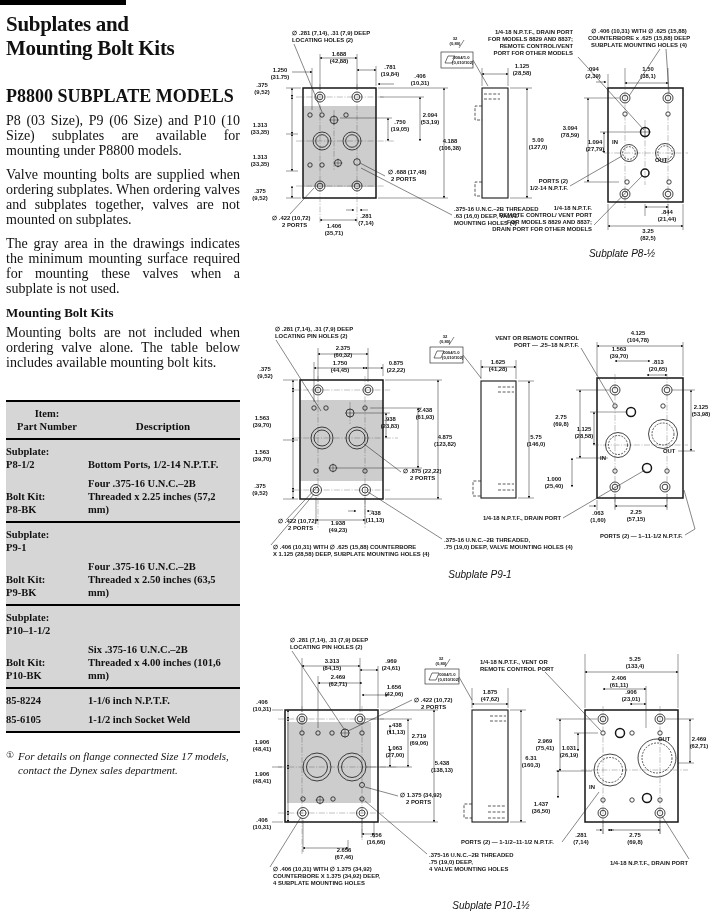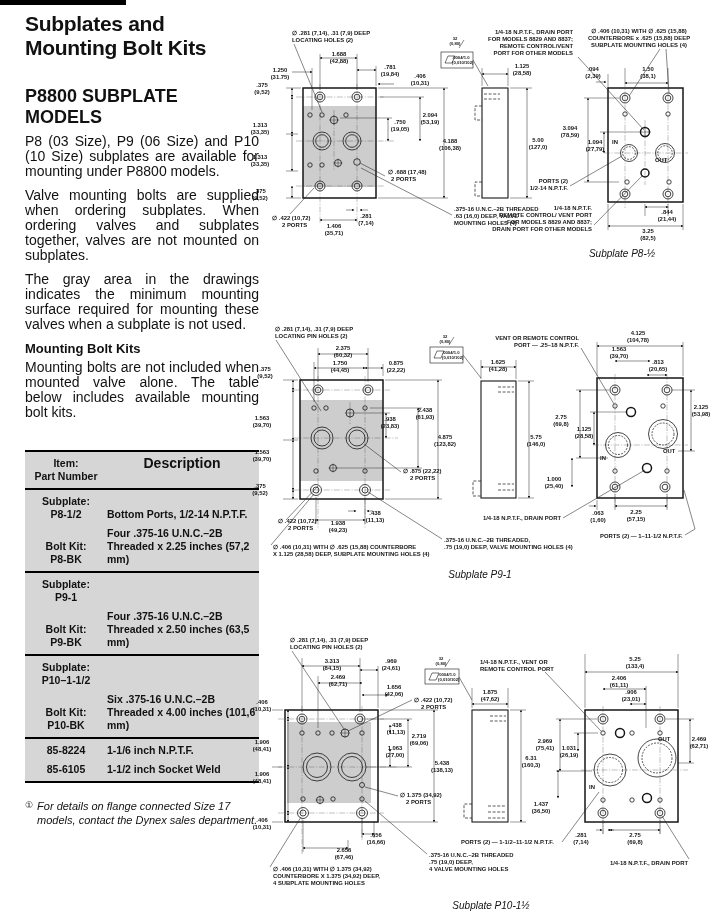--- a/index.html
+++ b/index.html
@@ -1,32 +1,32 @@
 <!DOCTYPE html>
 <html><head>
 <meta charset="utf-8">
 <style>
   html,body{margin:0;padding:0;}
   body{width:715px;height:919px;position:relative;background:#ffffff;
        font-family:"Liberation Sans",sans-serif;color:#111;overflow:hidden;}
   .edge-bar{position:absolute;left:0;top:0;width:126px;height:5px;background:#000;}
-  .leftcol{position:absolute;left:25px;top:6px;width:234px;}
+  .leftcol{position:absolute;left:6px;top:6px;width:234px;font-family:Liberation Serif, serif;}
   h1{font-size:21px;line-height:24px;font-weight:bold;margin:6px 0 0 0;letter-spacing:-.3px;}
   h2{font-size:18px;font-weight:bold;margin:26px 0 6px 0;}
   h3{font-size:13px;font-weight:bold;margin:8px 0 4px 0;}
   .leftcol p{font-size:14px;line-height:15px;margin:0 0 9px 0;text-align:justify;}
   .kit-table{margin-top:30px;background:#d6d6d6;border-top:2px solid #000;border-bottom:2px solid #000;
              font-size:10.5px;font-weight:bold;line-height:13px;}
-  .thead{display:flex;align-items:flex-start;border-bottom:2px solid #000;padding:5px 0;}
+  .thead{display:flex;align-items:flex-end;border-bottom:2px solid #000;padding:5px 0;}
   .th1{width:82px;text-align:center;}
-  .th2{width:150px;text-align:center;font-size:14px;}
+  .th2{width:150px;text-align:center;font-size:11px;}
   .tgroup{border-bottom:2px solid #000;padding:2px 0;}
   .tgroup:last-child{border-bottom:none;}
   .trow{display:flex;align-items:flex-end;padding:3px 0;}
-  .titem{width:82px;text-align:center;}
+  .titem{width:82px;text-align:left;}
   .tdesc{width:150px;}
   .footnote{margin-top:16px;font-size:11px;font-style:italic;line-height:14px;display:flex;}
   .footnote .mark{font-style:normal;font-size:9px;margin-right:4px;position:relative;top:-1px;}
   svg{position:absolute;overflow:visible;}
   .lbl{font-family:"Liberation Sans",sans-serif;font-size:5.9px;font-weight:700;fill:#161616;}
   .fin{font-family:"Liberation Sans",sans-serif;font-size:4.2px;font-weight:700;fill:#161616;}
   .cap{font-family:"Liberation Sans",sans-serif;font-size:10px;font-style:italic;font-weight:400;fill:#111;}
   .plate{fill:none;stroke:#161616;stroke-width:1.5;}
   .plate2{fill:none;stroke:#161616;stroke-width:1.1;}
   .gray{fill:#cdcdcd;stroke:none;}
@@ -46,21 +46,21 @@
 
 <div class="edge-bar"></div>
 
 <div class="leftcol">
   <h1><span>Subplates and</span><br><span>Mounting Bolt Kits</span></h1>
   <h2>P8800 SUBPLATE MODELS</h2>
   <p>P8 (03 Size), P9 (06 Size) and P10 (10 Size) subplates are available for mounting under P8800 models.</p>
   <p>Valve mounting bolts are supplied when ordering subplates. When ordering valves and subplates together, valves are not mounted on subplates.</p>
   <p>The gray area in the drawings indicates the minimum mounting surface required for mounting these valves when a subplate is not used.</p>
   <h3>Mounting Bolt Kits</h3>
-  <p>Mounting bolts are not included when mounted valve alone. The table below includes available mounting bolt kits.</p>
+  <p>Mounting bolts are not included when ordering valve alone. The table below includes available mounting bolt kits.</p>
 
   <div class="kit-table">
     <div class="thead">
       <div class="th1">
         <div>Item:</div>
         <div>Part Number</div>
       </div>
       <div class="th2">Description</div>
     </div>
     <div>

